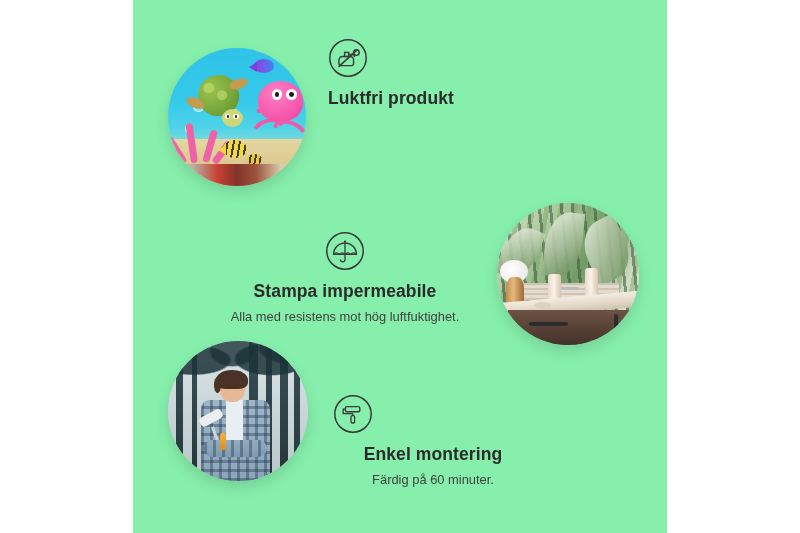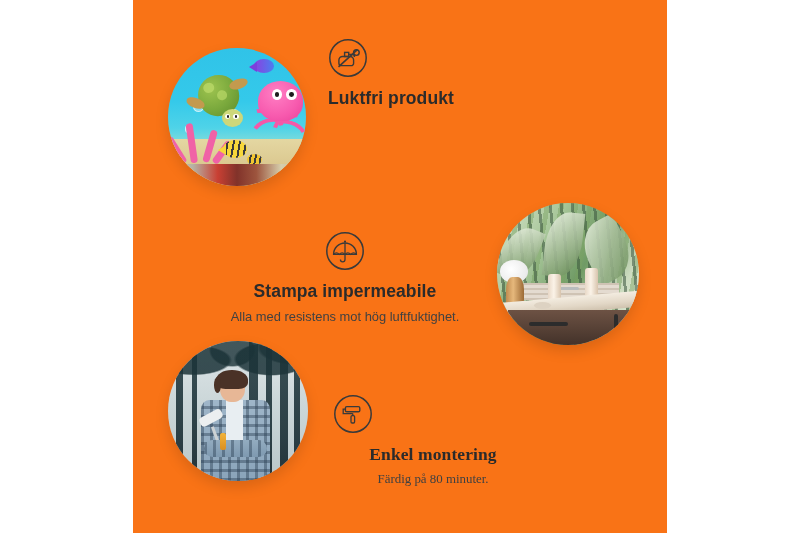--- a/index.html
+++ b/index.html
@@ -19,21 +19,21 @@
     background: #ffffff;
   }
 
   
   #panel {
     position: absolute;
     left: 133px;
     top: 0;
     width: 534px;
     height: 533px;
-    background: #f97316;
+    background: #86efac;
     overflow: hidden;
   }
 
   
   .circle {
     position: absolute;
     border-radius: 50%;
     overflow: hidden;
     box-shadow: 0 6px 14px rgba(0,0,0,0.13);
   }
@@ -376,21 +376,20 @@
   }
   #feature-waterproof .feat-icon { margin: 0 auto; }
   #feature-waterproof .feat-title { margin: 10px 0 5px 0; }
 
   
   #feature-easy {
     left: 200px;  
     top: 394px;
     width: 200px;
     text-align: center;
-    font-family: Liberation Serif, serif;
   }
   #feature-easy .feat-icon { margin: 0 auto 0 0; }
   #feature-easy .feat-title { margin: 10px 0 5px 0; }
 </style>
 </head>
 <body>
 
 <div id="stage">
   <div id="panel">
 
@@ -504,17 +503,17 @@
 
     <div class="feature" id="feature-easy">
       <svg class="feat-icon" viewBox="0 0 40 40">
         <circle cx="20" cy="20" r="18.2" fill="none" stroke="#3a3a3a" stroke-width="1.5"></circle>
         <rect x="12.4" y="12.6" width="14.4" height="5.2" rx="1.4" fill="none" stroke="#3a3a3a" stroke-width="1.4"></rect>
         <path d="M12.4 15.2 h-2.2 v4.4 h9.6" fill="none" stroke="#3a3a3a" stroke-width="1.3"></path>
         <line x1="19.8" y1="19.6" x2="19.8" y2="21.6" stroke="#3a3a3a" stroke-width="1.3"></line>
         <rect x="18" y="21.6" width="3.6" height="7.4" rx="1.2" fill="none" stroke="#3a3a3a" stroke-width="1.3"></rect>
       </svg>
       <h2 class="feat-title">Enkel montering</h2>
-      <p class="feat-body">Färdig på 80 minuter.</p>
+      <p class="feat-body">Färdig på 60 minuter.</p>
     </div>
 
   </div>
 </div>
 
 </body></html>

